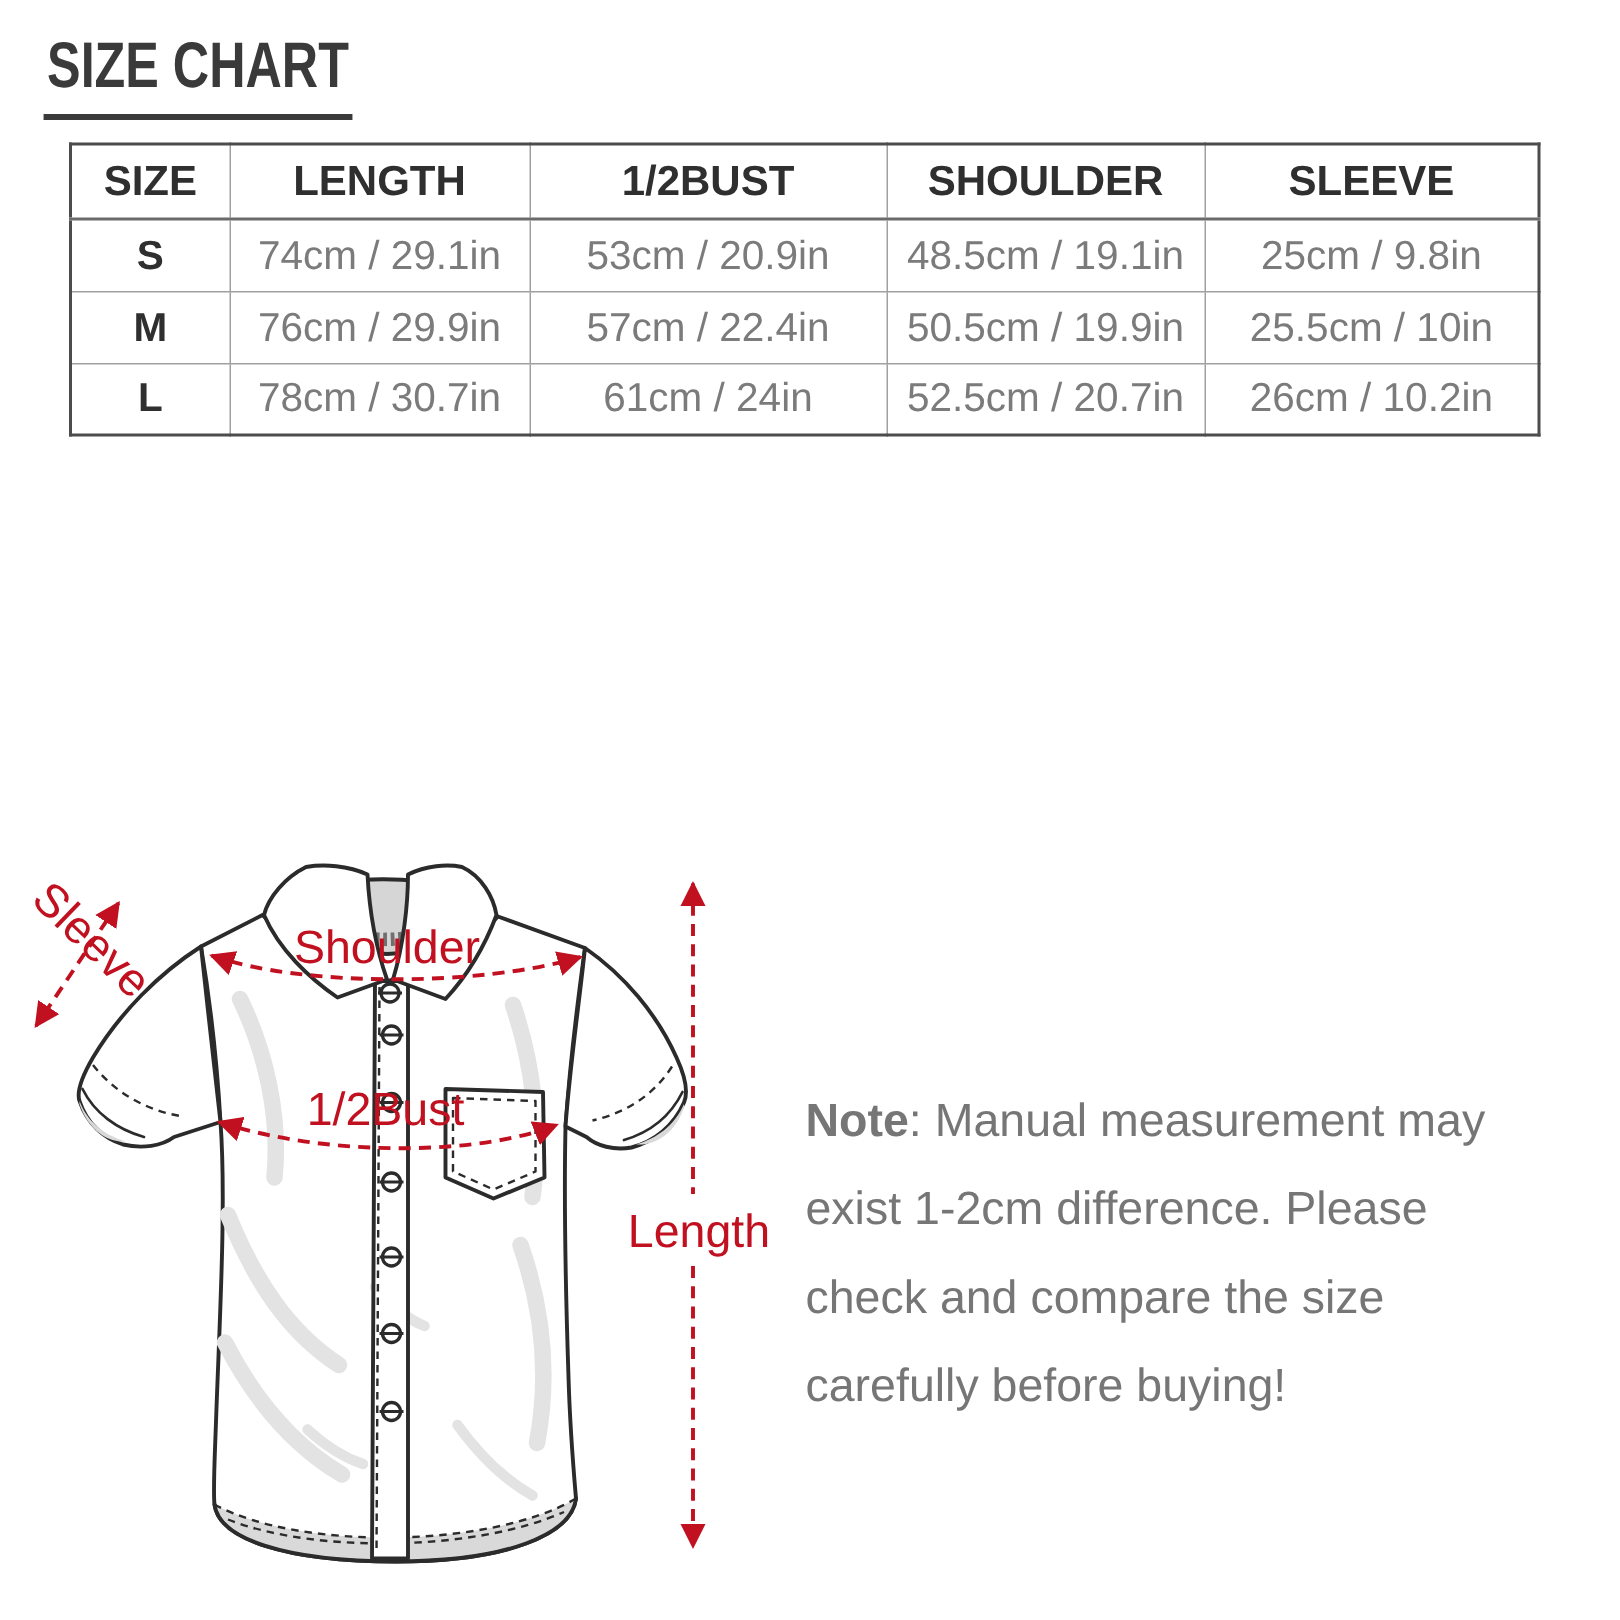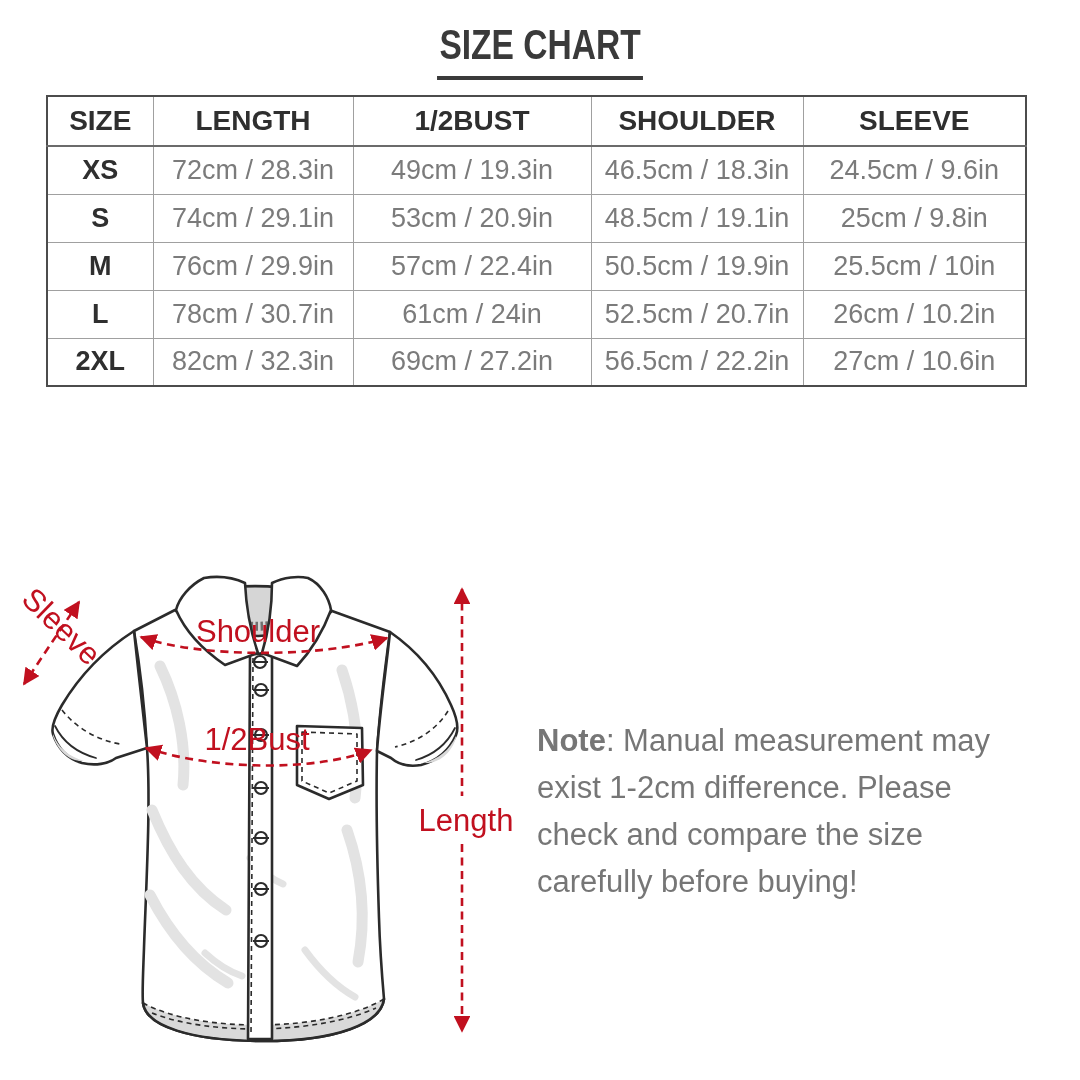--- a/index.html
+++ b/index.html
@@ -6,21 +6,21 @@
     --accent-red:#c1101f;
     --table-text:#7b7b7b;
     --ink:#2f2f2f;
     --note-text:#767676;
   }
   *{margin:0;padding:0;box-sizing:border-box;}
   body{background:#fff;font-family:"Liberation Sans",sans-serif;}
   .page{position:relative;width:1080px;height:1080px;background:#fff;overflow:hidden;}
 
   
-  .title-wrap{position:absolute;left:0;right:0;top:20px;text-align:center;}
+  .title-wrap{position:absolute;left:0;right:0;top:20px;}
   .title{
     display:inline-block;
     font-size:43px;font-weight:bold;color:#3a3a3a;
     letter-spacing:0px;
     border-bottom:4px solid #3a3a3a;
     padding:0 3px 7px 3px;
     transform:scaleX(0.78);transform-origin:center top;
     white-space:nowrap;
   }
 
@@ -55,21 +55,21 @@
   .hatch{fill:none;stroke:#6f6f6f;stroke-width:9;stroke-dasharray:2.5 2.5;}
   .btn{fill:#fff;stroke:#2b2b2b;stroke-width:2.2;}
   .btn-slit{stroke:#2b2b2b;stroke-width:2;}
   .red-dash{fill:none;stroke:var(--accent-red);stroke-width:2.6;stroke-dasharray:8 5.5;}
   .red-fill{fill:var(--accent-red);}
   .red-text{fill:var(--accent-red);font:400 31px "Liberation Sans",sans-serif;}
 
   
   .note{
     position:absolute;left:537px;top:717px;width:478px;
-    font-size:31px;line-height:47px;color:var(--note-text);
+    font-size:31px;line-height:59px;color:var(--note-text);
   }
   .note b{font-weight:bold;}
 </style>
 </head>
 <body>
 
 <div class="page">
 
   <div class="title-wrap">
     <span class="title">SIZE CHART</span>
@@ -87,53 +87,39 @@
       <tr id="header-row">
           <th>SIZE</th>
           <th>LENGTH</th>
           <th>1/2BUST</th>
           <th>SHOULDER</th>
           <th>SLEEVE</th>
         </tr>
     </thead>
     <tbody id="table-body">
         <tr>
-          <td class="size-cell">XS</td>
-          <td>72cm / 28.3in</td>
-          <td>49cm / 19.3in</td>
-          <td>46.5cm / 18.3in</td>
-          <td>24.5cm / 9.6in</td>
-        </tr>
-        <tr>
           <td class="size-cell">S</td>
           <td>74cm / 29.1in</td>
           <td>53cm / 20.9in</td>
           <td>48.5cm / 19.1in</td>
           <td>25cm / 9.8in</td>
         </tr>
         <tr>
           <td class="size-cell">M</td>
           <td>76cm / 29.9in</td>
           <td>57cm / 22.4in</td>
           <td>50.5cm / 19.9in</td>
           <td>25.5cm / 10in</td>
         </tr>
         <tr>
           <td class="size-cell">L</td>
           <td>78cm / 30.7in</td>
           <td>61cm / 24in</td>
           <td>52.5cm / 20.7in</td>
           <td>26cm / 10.2in</td>
-        </tr>
-        <tr>
-          <td class="size-cell">2XL</td>
-          <td>82cm / 32.3in</td>
-          <td>69cm / 27.2in</td>
-          <td>56.5cm / 22.2in</td>
-          <td>27cm / 10.6in</td>
         </tr>
       </tbody>
   </table>
 
   <svg class="shirt" viewBox="0 0 540 522">
     <defs>
       <marker id="arr" viewBox="0 0 10 10" refX="9" refY="5" markerWidth="6.5" markerHeight="6.5" orient="auto-start-reverse">
         <path d="M0,0 L10,5 L0,10 Z" class="red-fill"></path>
       </marker>
     </defs>

